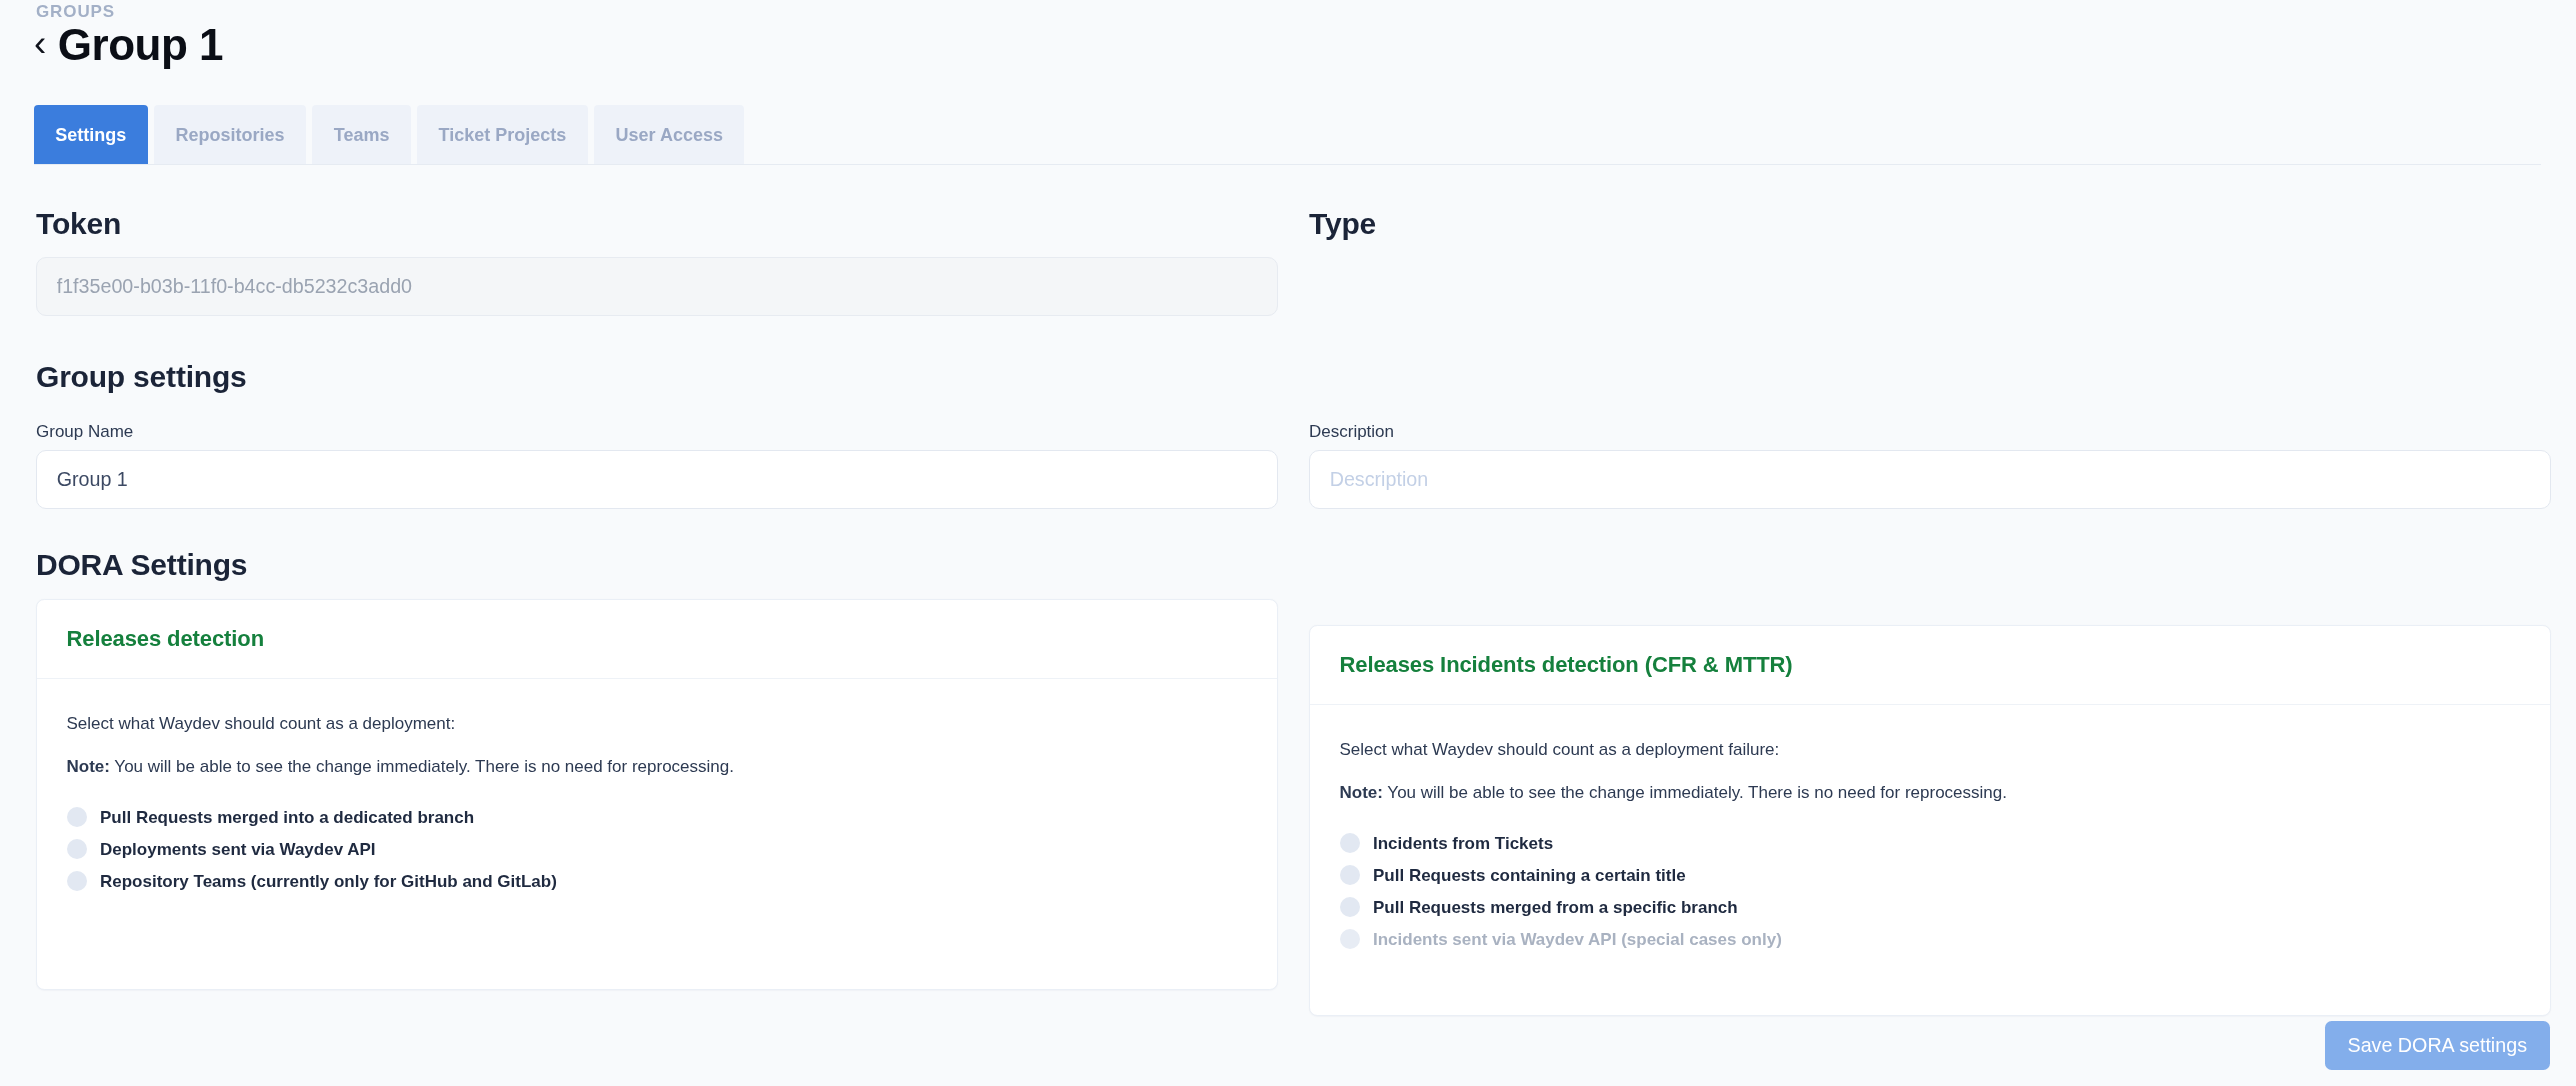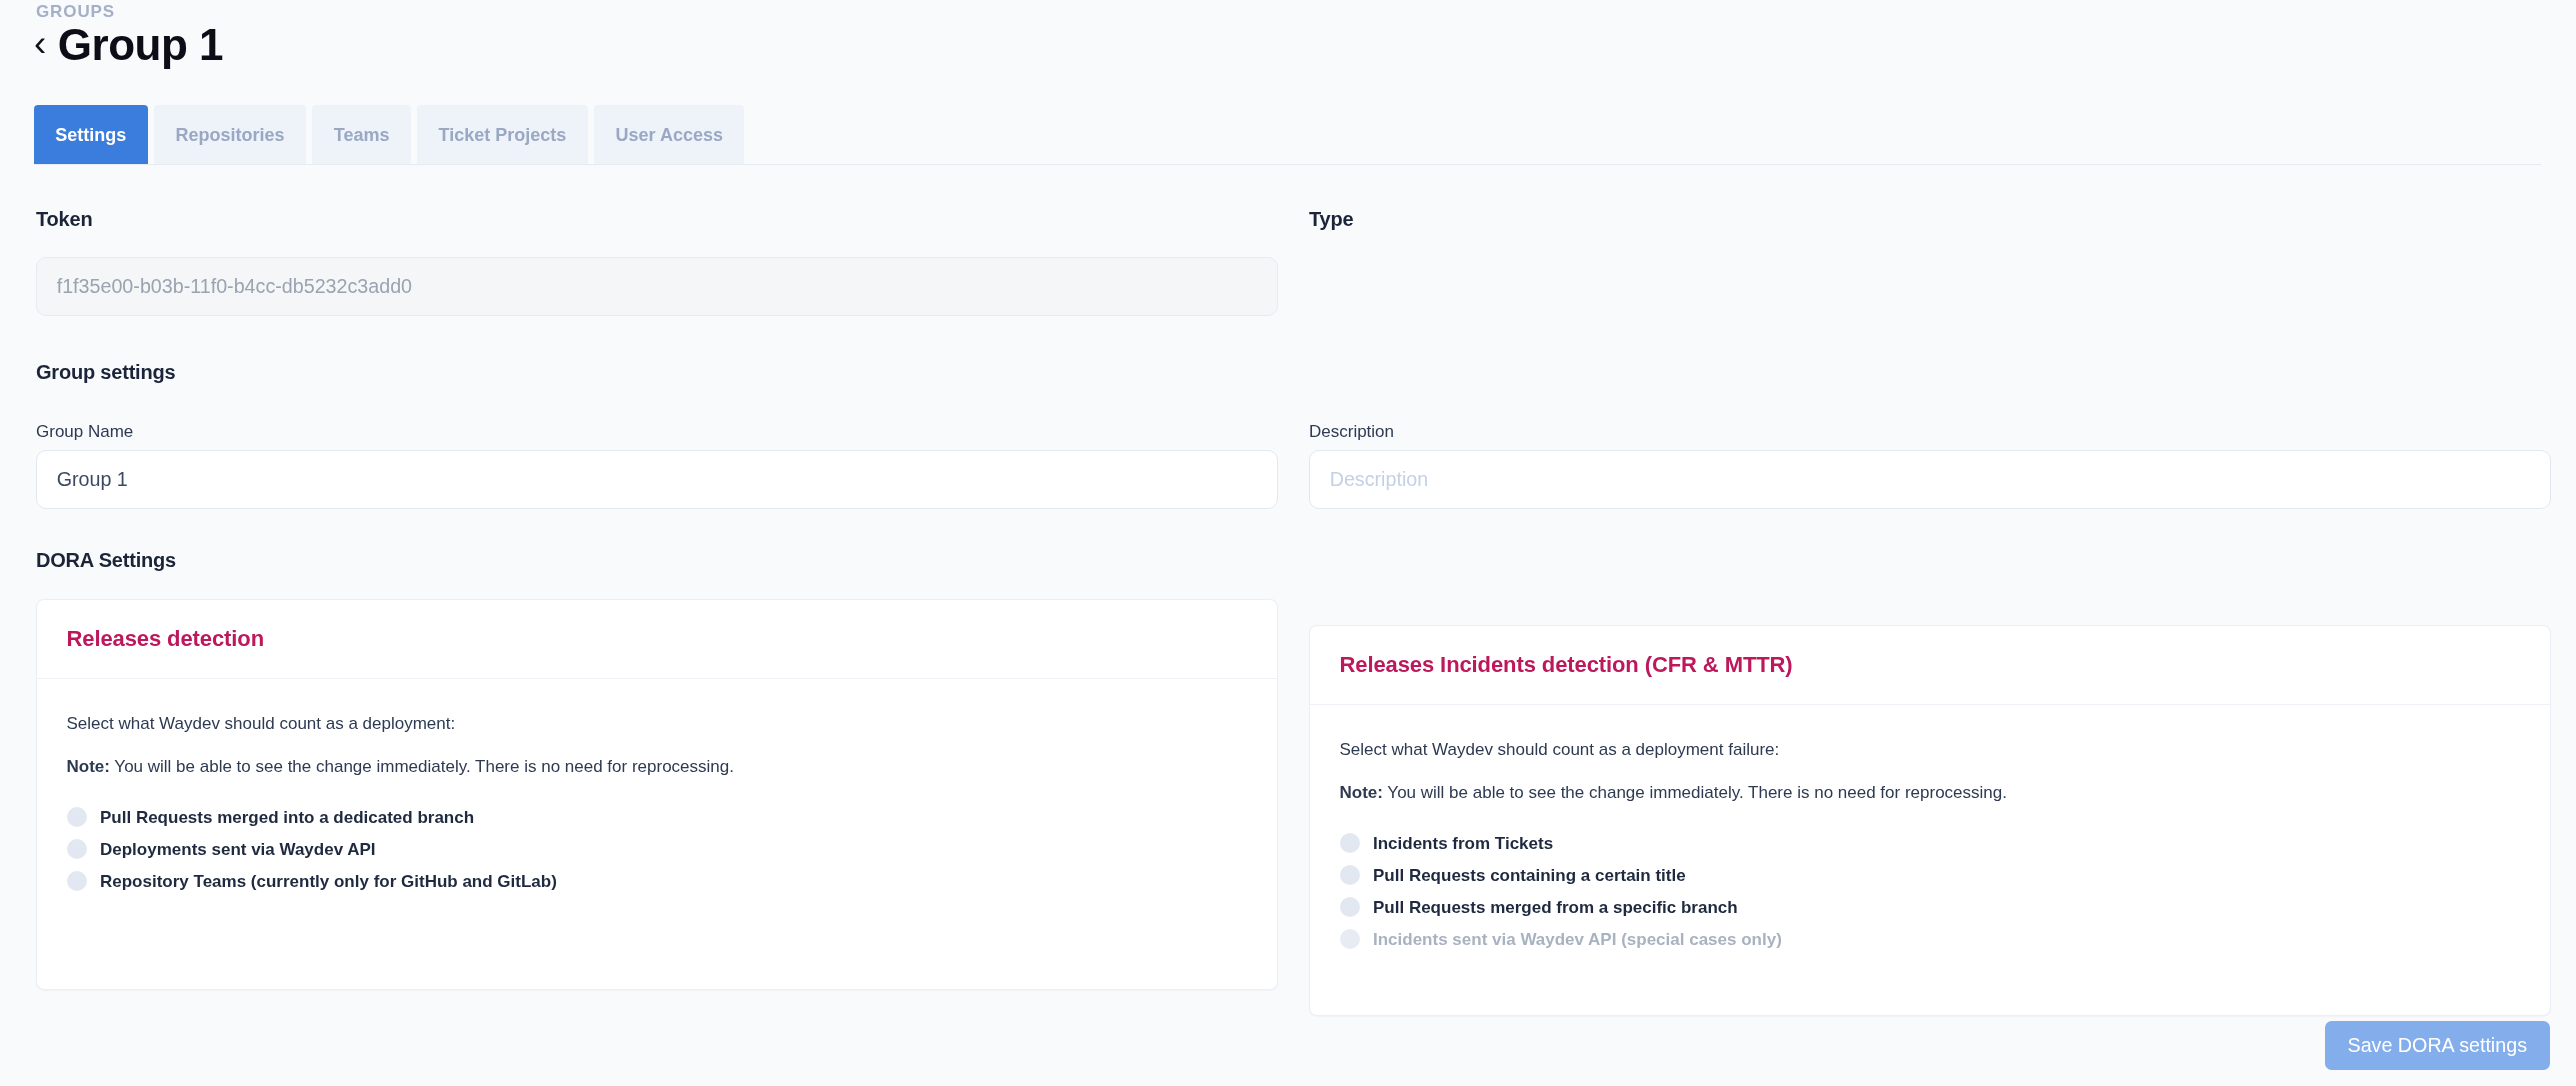--- a/index.html
+++ b/index.html
@@ -89,21 +89,21 @@
     left: 34px;
     top: 164px;
     width: 2507px;
     height: 0.8px;
     background: #e6ebf2;
   }
 
   
   .section-h {
     position: absolute;
-    font-size: 20px;
+    font-size: 30px;
     font-weight: 700;
     color: #1b2438;
     letter-spacing: -0.2px;
     line-height: 1;
   }
 
   .field-label {
     position: absolute;
     font-size: 17px;
     font-weight: 400;
@@ -160,21 +160,21 @@
   .card-head {
     height: 79px;
     display: flex;
     align-items: center;
     padding: 0 29.5px;
     border-bottom: 0.8px solid #eef2f7;
   }
   .card-head-title {
     font-size: 22px;
     font-weight: 700;
-    color: #be185d;
+    color: #15803d;
     letter-spacing: -0.1px;
   }
   .card-body { padding: 36px 29.5px 0 29.5px; }
 
   .body-line {
     font-size: 17px;
     color: #2d3a52;
     line-height: 1;
     margin-bottom: 26px;
   }

